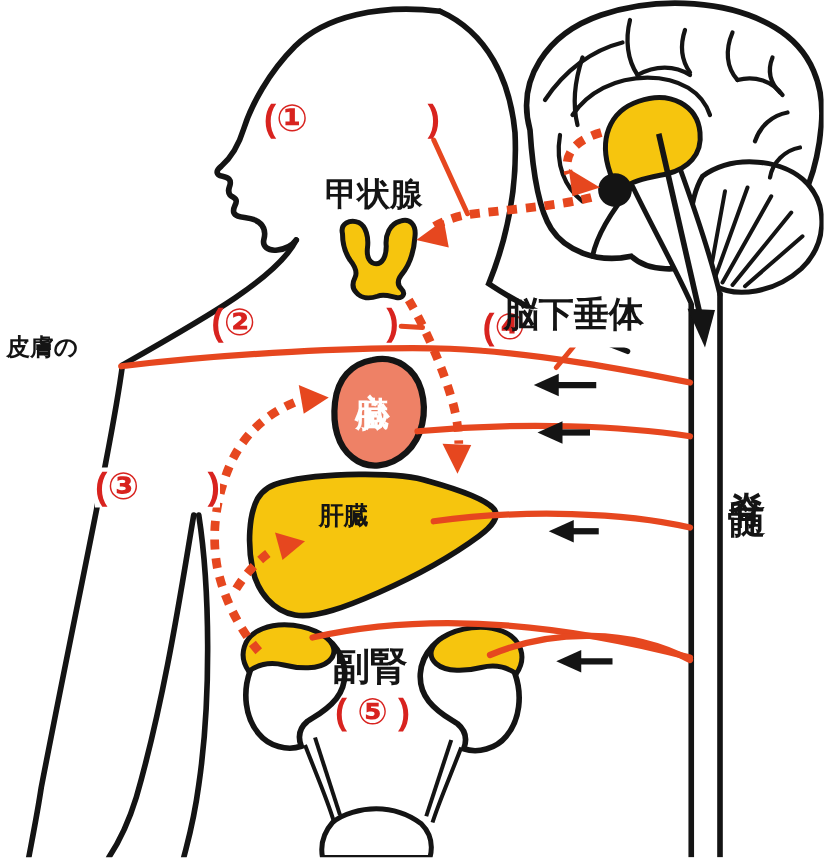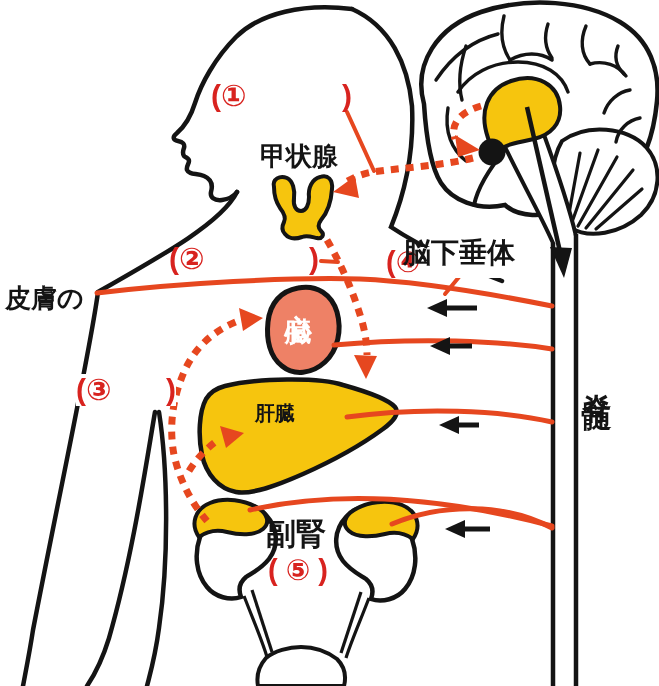--- a/index.html
+++ b/index.html
@@ -3,21 +3,21 @@
 <meta charset="utf-8">
 <style>
   html,body{margin:0;padding:0;background:#fff;}
   .canvas{
     position:relative;width:659px;height:686px;background:#fff;overflow:hidden;
     font-family:"Liberation Sans","DejaVu Sans",sans-serif;
   }
   .canvas svg{position:absolute;left:0;top:0;}
   .lbl{position:absolute;font-weight:700;white-space:pre;line-height:1.08;}
   .red{color:var(--red-label);}
-  .blk{color:var(--ink);}
+  .blk{color:var(--ink);font-family:Liberation Serif, serif;}
   .blank{display:flex;justify-content:space-between;align-items:flex-start;}
   .vert{writing-mode:vertical-rl;text-orientation:upright;}
   .whitebg{background:#fff;}
 </style>
 </head>
 <body>
 
 <div class="canvas">
 
 <svg width="659" height="686" viewBox="0 0 659 686">
@@ -207,21 +207,21 @@
   <span>(③</span>
   <span>)</span>
 </div>
 
 <div class="lbl red blank whitebg" style="left:386px;top:247px;width:152px;font-size:29px;">
   <span>(④</span>
 </div>
 
 <div class="lbl red" style="left:268px;top:555px;font-size:29px;">( ⑤ )</div>
 
-<div class="lbl blk" style="left:5px;top:228px;font-size:26px;">
+<div class="lbl blk" style="left:5px;top:228px;font-size:19px;">
   <div>皮膚の</div>
 </div>
 
 <div class="lbl blk" style="left:260px;top:142px;font-size:26px;">甲状腺</div>
 
 <div class="lbl blk" style="left:403px;top:170px;font-size:28px;line-height:1.18;">
   <div>脳下垂体</div>
 </div>
 
 <div class="lbl vert" style="left:283px;top:292px;font-size:27px;color:#ffffff;letter-spacing:4px;">心臓</div>

